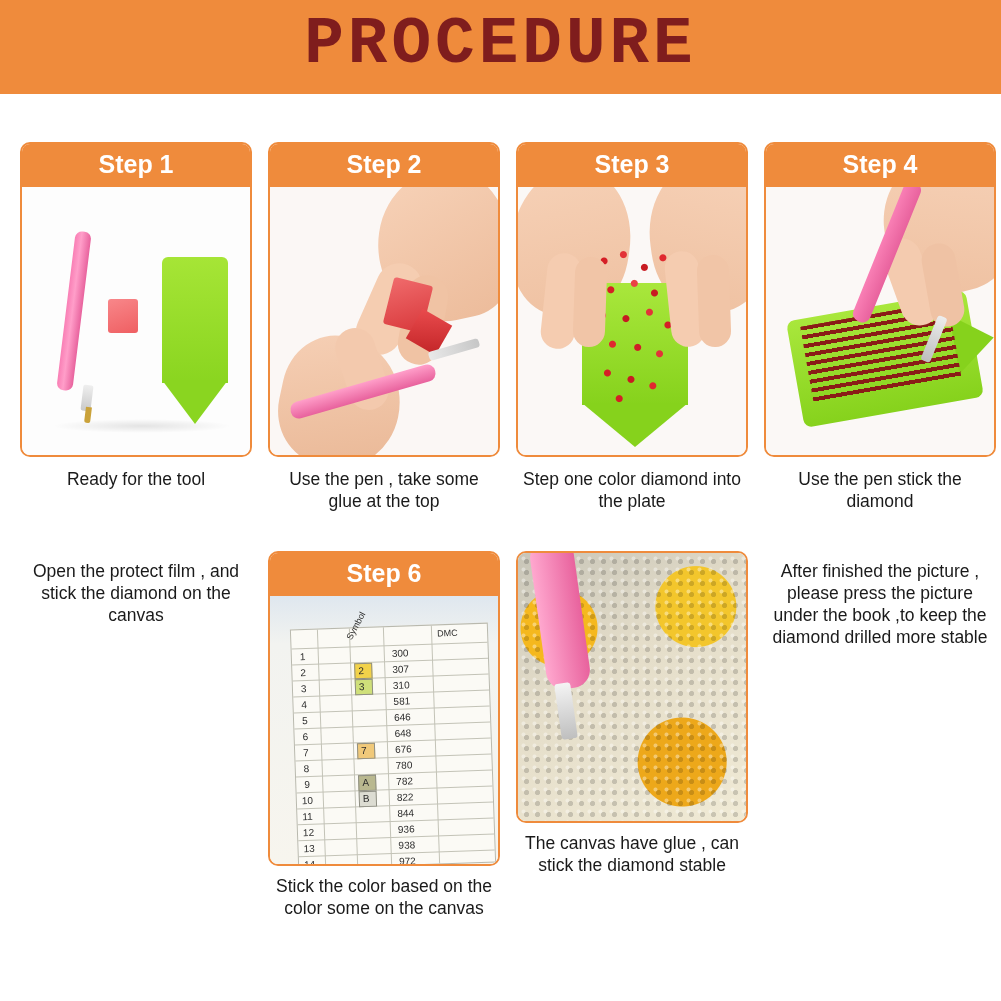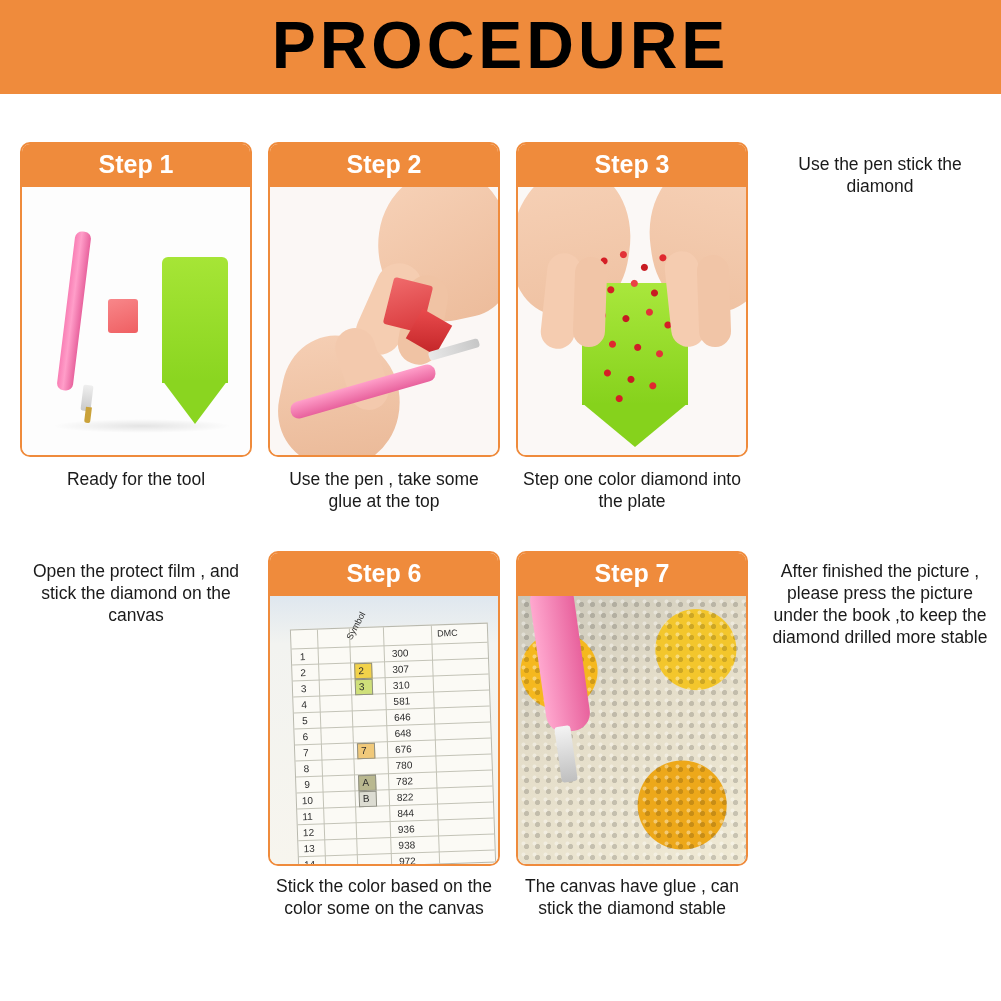--- a/index.html
+++ b/index.html
@@ -23,22 +23,22 @@
   
   .banner {
     width: 1001px;
     height: 94px;
     background: #ef8b3c;
     display: flex;
     align-items: center;
     justify-content: center;
   }
   .banner-title {
-    color: #000000;
-    font-family: Liberation Sans, sans-serif;
+    color: #7f1d1d;
+    font-family: Liberation Mono, monospace;
     font-weight: bold;
     font-size: 66px;
     letter-spacing: 4px;
     line-height: 1;
     padding-bottom: 4px;
   }
 
   
   .grid {
     display: grid;
@@ -456,20 +456,33 @@
           <div class="hand fa1"></div>
           <div class="hand fa2"></div>
           <div class="hand fb1"></div>
           <div class="hand fb2"></div>
         </div>
       </div>
       <div class="caption">Step one color diamond into the plate</div>
     </div>
 
     <div class="cell">
+      <div class="card">
+        <div class="card-head">Step 4</div>
+        <div class="card-body s4">
+          <div class="tray4"></div>
+          <div class="tray4-tip"></div>
+          <div class="rows"></div>
+          <div class="hand h-c"></div>
+          <div class="hand fc1"></div>
+          <div class="hand fc2"></div>
+          <div class="pen4"></div>
+          <div class="pen4-tip"></div>
+        </div>
+      </div>
       <div class="caption">Use the pen stick the diamond</div>
     </div>
 
     <div class="cell row2">
       <div class="caption">Open the protect film , and stick the diamond on the canvas</div>
     </div>
 
     <div class="cell row2">
       <div class="card">
         <div class="card-head">Step 6</div>
@@ -539,21 +552,20 @@
             <div class="cellnum" style="left:62px; top:3px; font-size:9px; transform:rotate(-60deg); transform-origin:left bottom;">Symbol</div>
             <div class="cellnum" style="left:146px; top:3px; font-size:9px;">DMC</div>
           </div>
         </div>
       </div>
       <div class="caption">Stick the color based on the color some on the canvas</div>
     </div>
 
     <div class="cell row2">
       <div class="card">
-        <div class="card-head">Step 7</div>
         <div class="card-body s7">
           <div class="beadtex"></div>
           <div class="pen7"></div>
           <div class="pen7tip"></div>
         </div>
       </div>
       <div class="caption">The canvas have glue , can stick the diamond stable</div>
     </div>
 
     <div class="cell row2">

